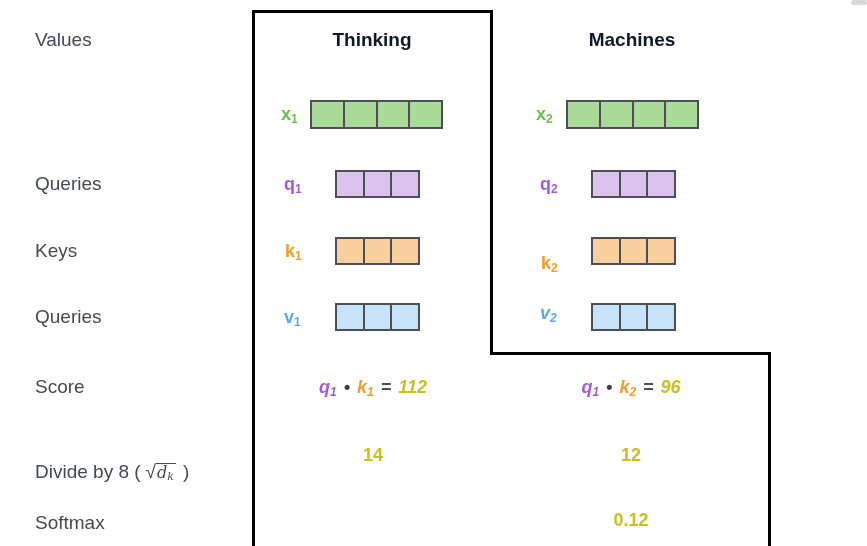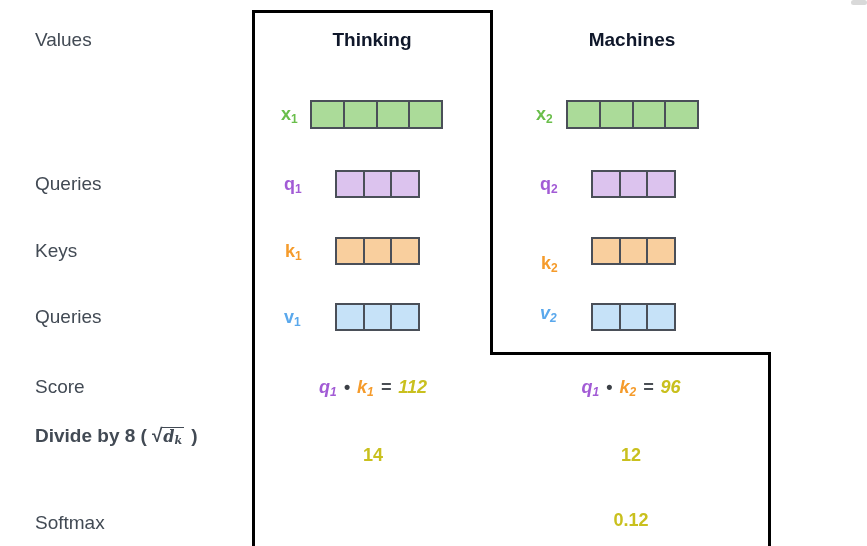--- a/index.html
+++ b/index.html
@@ -68,21 +68,21 @@
     <path d="M253.5,546 L253.5,11.5 L491.5,11.5 L491.5,353.5 L769.5,353.5 L769.5,546" fill="none" stroke="#000000" stroke-width="3"></path>
   </svg>
 
   <div class="scroll-frag"></div>
 
   <div class="row-label" style="top:28px;">Values</div>
   <div class="row-label" style="top:172px;">Queries</div>
   <div class="row-label" style="top:239px;">Keys</div>
   <div class="row-label" style="top:305px;">Queries</div>
   <div class="row-label" style="top:375px;">Score</div>
-  <div class="row-label" style="top:424px;font-weight:bold;">
+  <div class="row-label" style="top:460px;">
     <span>Divide by 8 (</span><span class="radical">√</span><span class="radicand"><span>d</span><span class="rsub">k</span></span><span class="divide-suffix">)</span>
   </div>
   <div class="row-label" style="top:511px;">Softmax</div>
 
   <div class="col-title" style="left:253px; width:238px;">Thinking</div>
   <div class="col-title" style="left:493px; width:278px;">Machines</div>
 
   <div class="vec-label green-t" style="left:281px; top:103px;"><span>x</span><span class="vsub">1</span></div>
   <div class="vec" style="left:310px; top:100px; width:133px; height:29px;">
     <div class="cell fill-green"></div>

